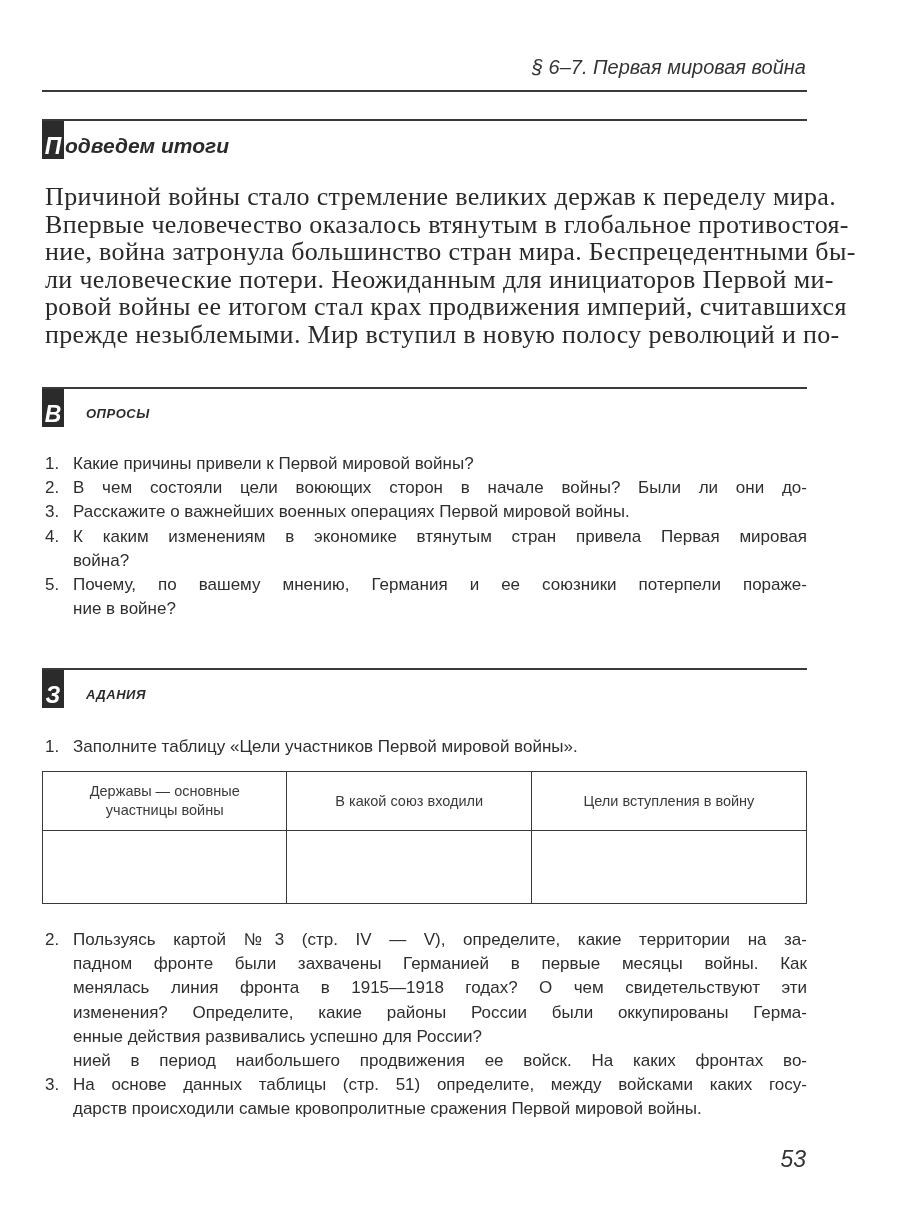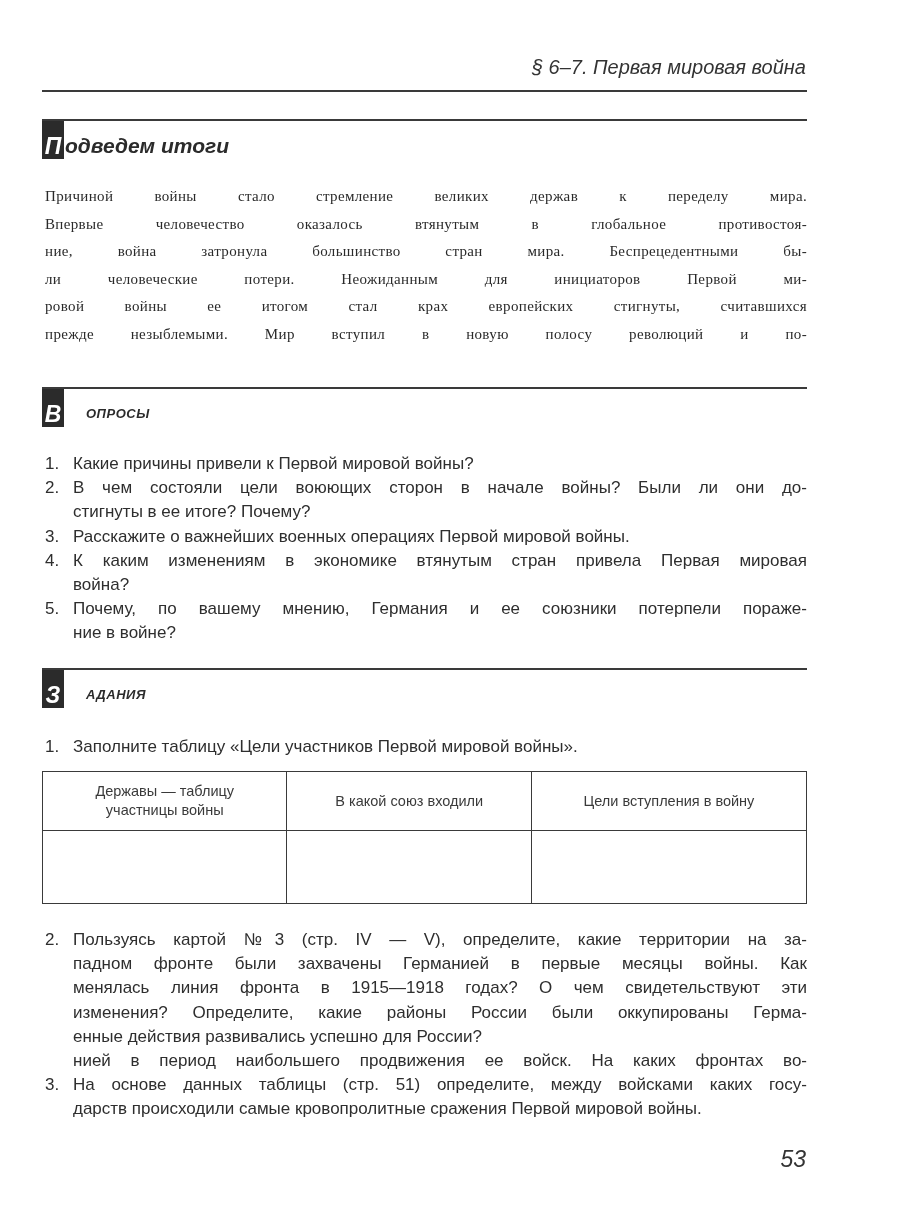--- a/index.html
+++ b/index.html
@@ -26,21 +26,21 @@
     .initial {
       display: inline-block; background: #2b2b2b; color: #fff;
       font-style: italic; font-weight: bold; font-size: 23px;
       width: 22px; text-align: center; padding-top: 12px; line-height: 26px;
       margin-right: 1px;
     }
     .title-rest { line-height: 26px; }
     .title-rest.smallcaps { font-size: 13px; letter-spacing: 0.5px; text-transform: uppercase; margin-left: 21px; }
     .summary {
       position: absolute; left: 45px; top: 183px; width: 762px;
-      font-family: "Liberation Serif", serif; font-size: 15px; line-height: 27.5px;
+      font-family: "Liberation Serif", serif; font-size: 26px; line-height: 27.5px;
       text-align: justify; color: #2a2a2a; letter-spacing: 0.35px;
     }
     .summary .line { display: block; text-align: justify; text-align-last: justify; white-space: nowrap; }
     .summary .line.last { text-align-last: left; }
     .qlist {
       position: absolute; left: 45px; width: 762px;
       font-family: "Liberation Sans", sans-serif; font-size: 17px; line-height: 24.2px; color: #2e2e2e;
     }
     .qitem { display: flex; }
     .qnum { width: 28px; flex: none; }
@@ -68,41 +68,40 @@
 <div class="section-rule" style="top:119px;"></div>
 <div class="section-title" style="top:121px;">
   <span class="initial">П</span>
   <span class="title-rest">одведем итоги</span>
 </div>
 <div class="summary">
   <span class="line">Причиной войны стало стремление великих держав к переделу мира.</span>
   <span class="line">Впервые человечество оказалось втянутым в глобальное противостоя-</span>
   <span class="line">ние, война затронула большинство стран мира. Беспрецедентными бы-</span>
   <span class="line">ли человеческие потери. Неожиданным для инициаторов Первой ми-</span>
-  <span class="line">ровой войны ее итогом стал крах европейских стигнуты, считавшихся</span>
+  <span class="line">ровой войны ее итогом стал крах продвижения империй, считавшихся</span>
   <span class="line">прежде незыблемыми. Мир вступил в новую полосу революций и по-</span>
 </div>
 
 <div class="section-rule" style="top:387px;"></div>
 <div class="section-title" style="top:389px;">
   <span class="initial">В</span>
   <span class="title-rest smallcaps">опросы</span>
 </div>
 <div class="qlist" style="top:452px;">
   <div class="qitem">
     <span class="qnum">1.</span>
     <span class="qtext">
         <span class="line last">Какие причины привели к Первой мировой войны?</span>
       </span>
   </div>
   <div class="qitem">
     <span class="qnum">2.</span>
     <span class="qtext">
       <span class="line">В чем состояли цели воюющих сторон в начале войны? Были ли они до-</span>
-      <span class="line last">стигнуты в ее итоге? Почему?</span>
     </span>
   </div>
   <div class="qitem">
     <span class="qnum">3.</span>
     <span class="qtext">
         <span class="line last">Расскажите о важнейших военных операциях Первой мировой войны.</span>
       </span>
   </div>
   <div class="qitem">
     <span class="qnum">4.</span>
@@ -131,21 +130,21 @@
     <span class="qtext">
         <span class="line last">Заполните таблицу «Цели участников Первой мировой войны».</span>
       </span>
   </div>
 </div>
 
 <table class="task-table">
   <thead>
     <tr>
       <th style="width:32%;">
-        <div>Державы — таблицу</div>
+        <div>Державы — основные</div>
         <div>участницы войны</div>
       </th>
       <th style="width:32%;">
         <div>В какой союз входили</div>
       </th>
       <th>
         <div>Цели вступления в войну</div>
       </th>
     </tr>
   </thead>

